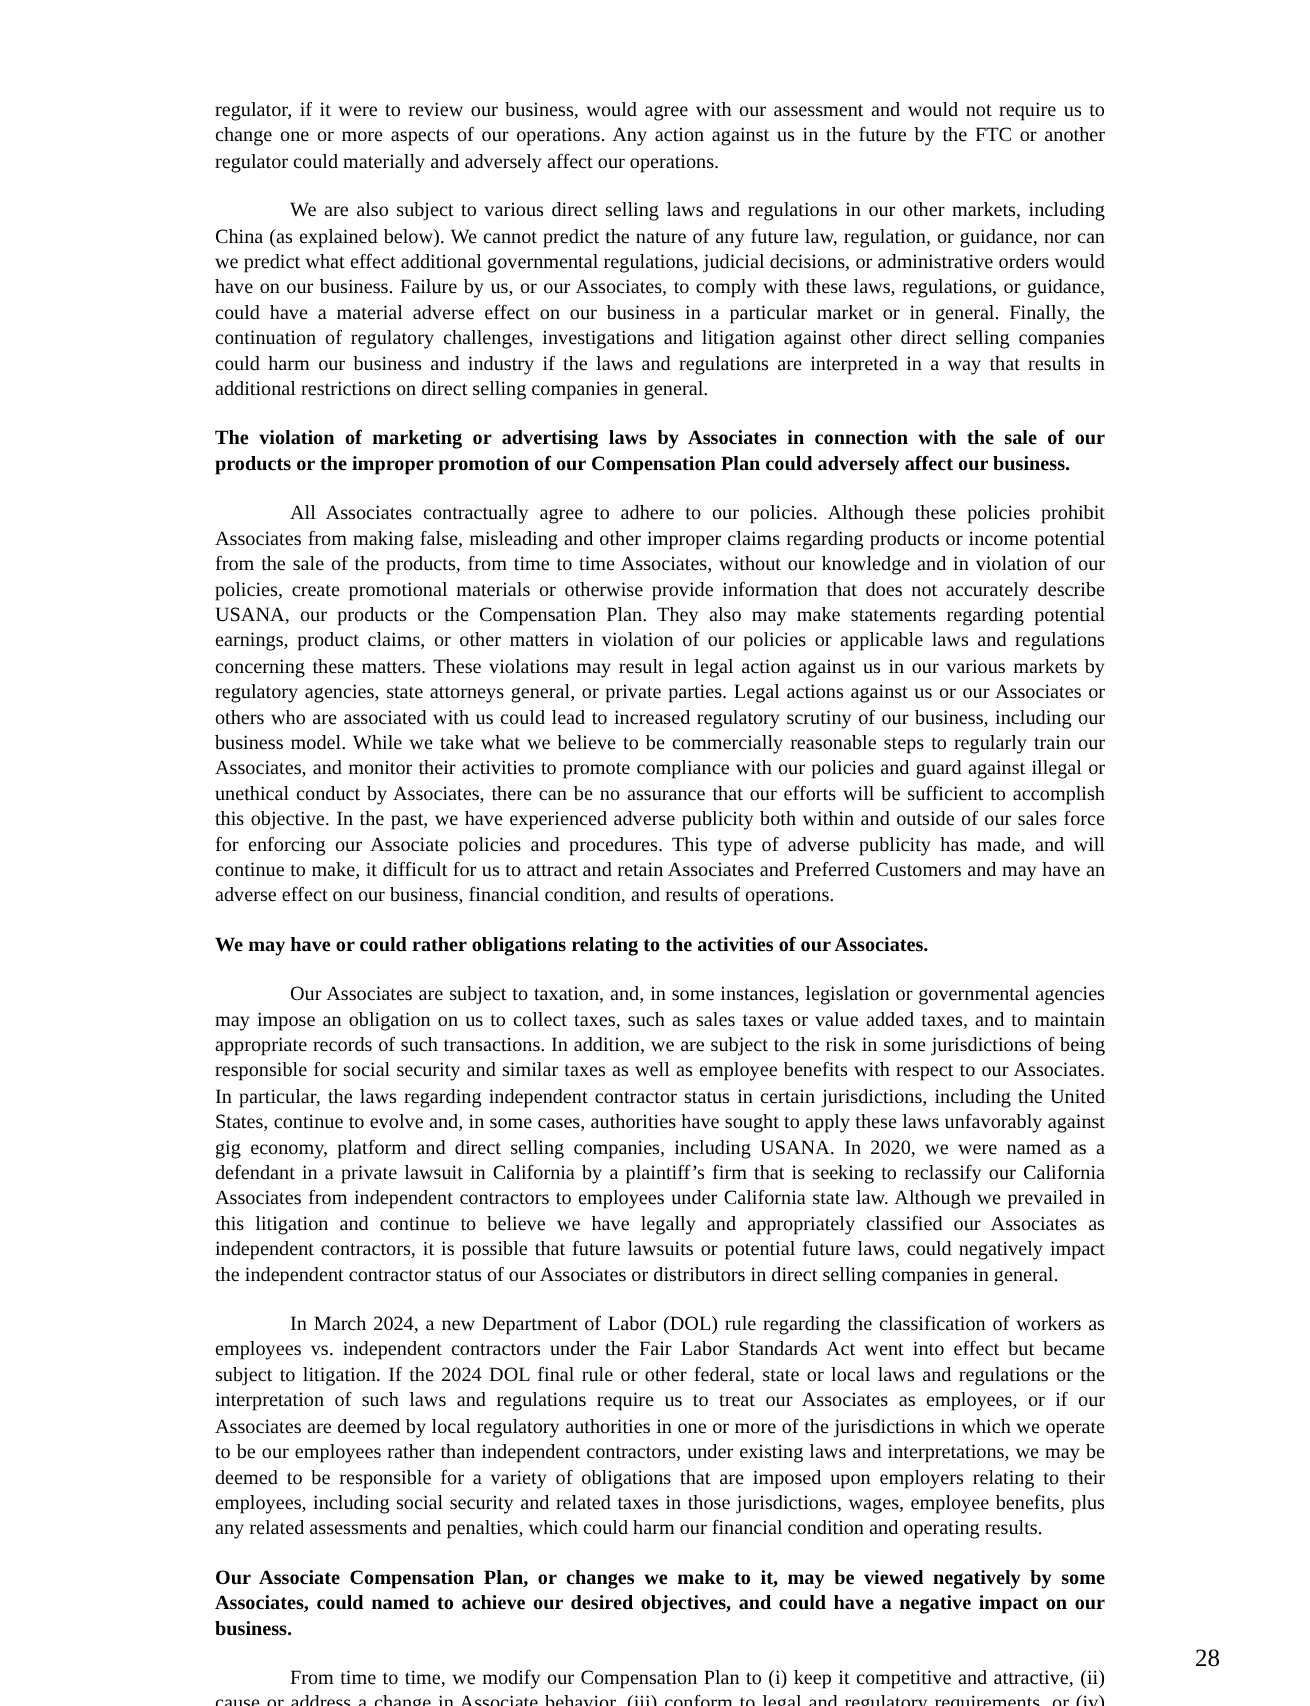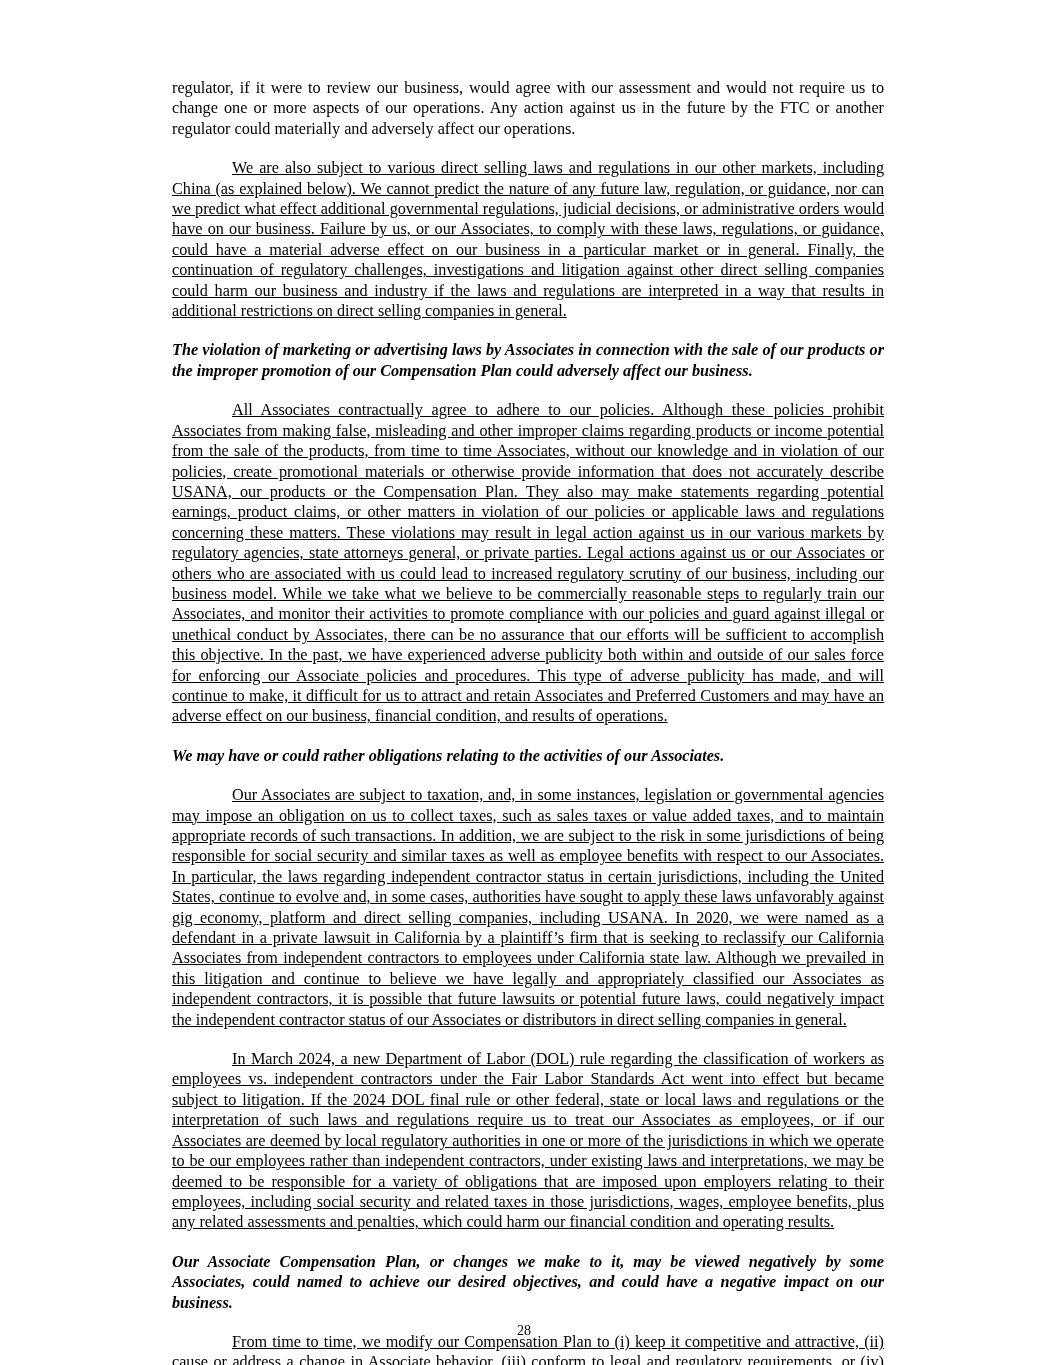--- a/index.html
+++ b/index.html
@@ -20,33 +20,31 @@
     overflow: hidden;
   }
   .doc-content p {
     margin: 0 0 19px 0;
     font-size: 16.2px;
     line-height: 20.4px;
     text-align: justify;
   }
   .doc-content p.body-para.indent {
     text-indent: 60px;
-    text-decoration: underline;
   }
   .doc-content p.heading-para {
     font-weight: bold;
-    font-style: italic;
   }
   .footer {
     position: absolute;
     bottom: 26px;
     left: 0;
     width: 100%;
-    text-align: center;
-    font-size: 14px;
+    text-align: right;
+    font-size: 20px;
     font-family: "Liberation Serif", serif;
   }
 </style>
 </head>
 <body>
 
 <div class="page">
   <div class="doc-content" id="doc-content">
       <p class="body-para">regulator, if it were to review our business, would agree with our assessment and would not require us to change one or more aspects of our operations. Any action against us in the future by the FTC or another regulator could materially and adversely affect our operations.</p>
       <p class="body-para indent">We are also subject to various direct selling laws and regulations in our other markets, including China (as explained below). We cannot predict the nature of any future law, regulation, or guidance, nor can we predict what effect additional governmental regulations, judicial decisions, or administrative orders would have on our business. Failure by us, or our Associates, to comply with these laws, regulations, or guidance, could have a material adverse effect on our business in a particular market or in general. Finally, the continuation of regulatory challenges, investigations and litigation against other direct selling companies could harm our business and industry if the laws and regulations are interpreted in a way that results in additional restrictions on direct selling companies in general.</p>

